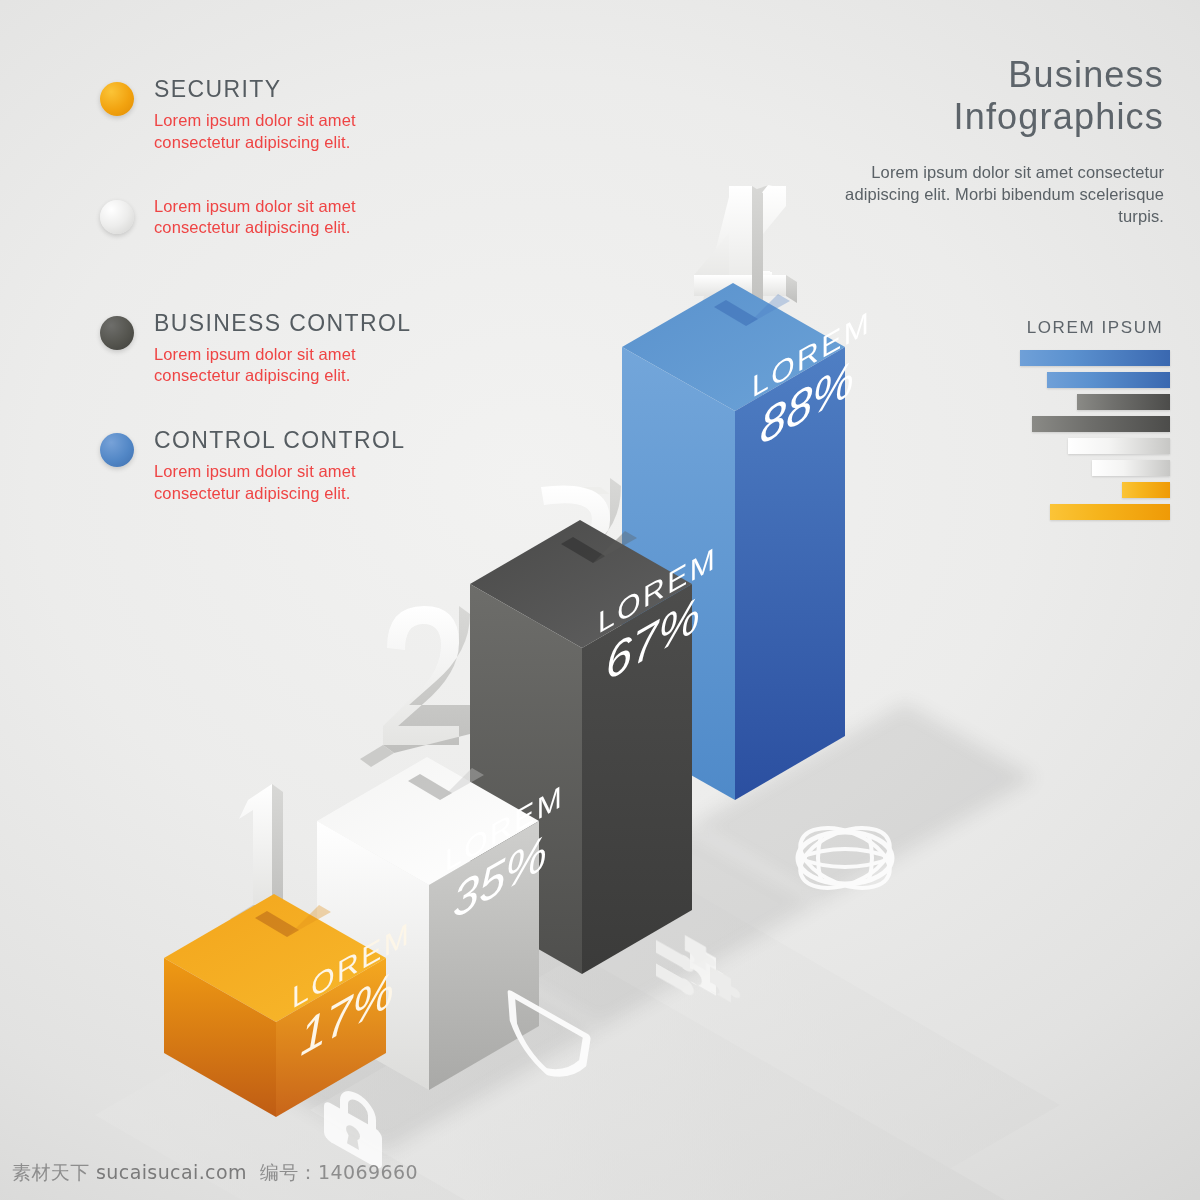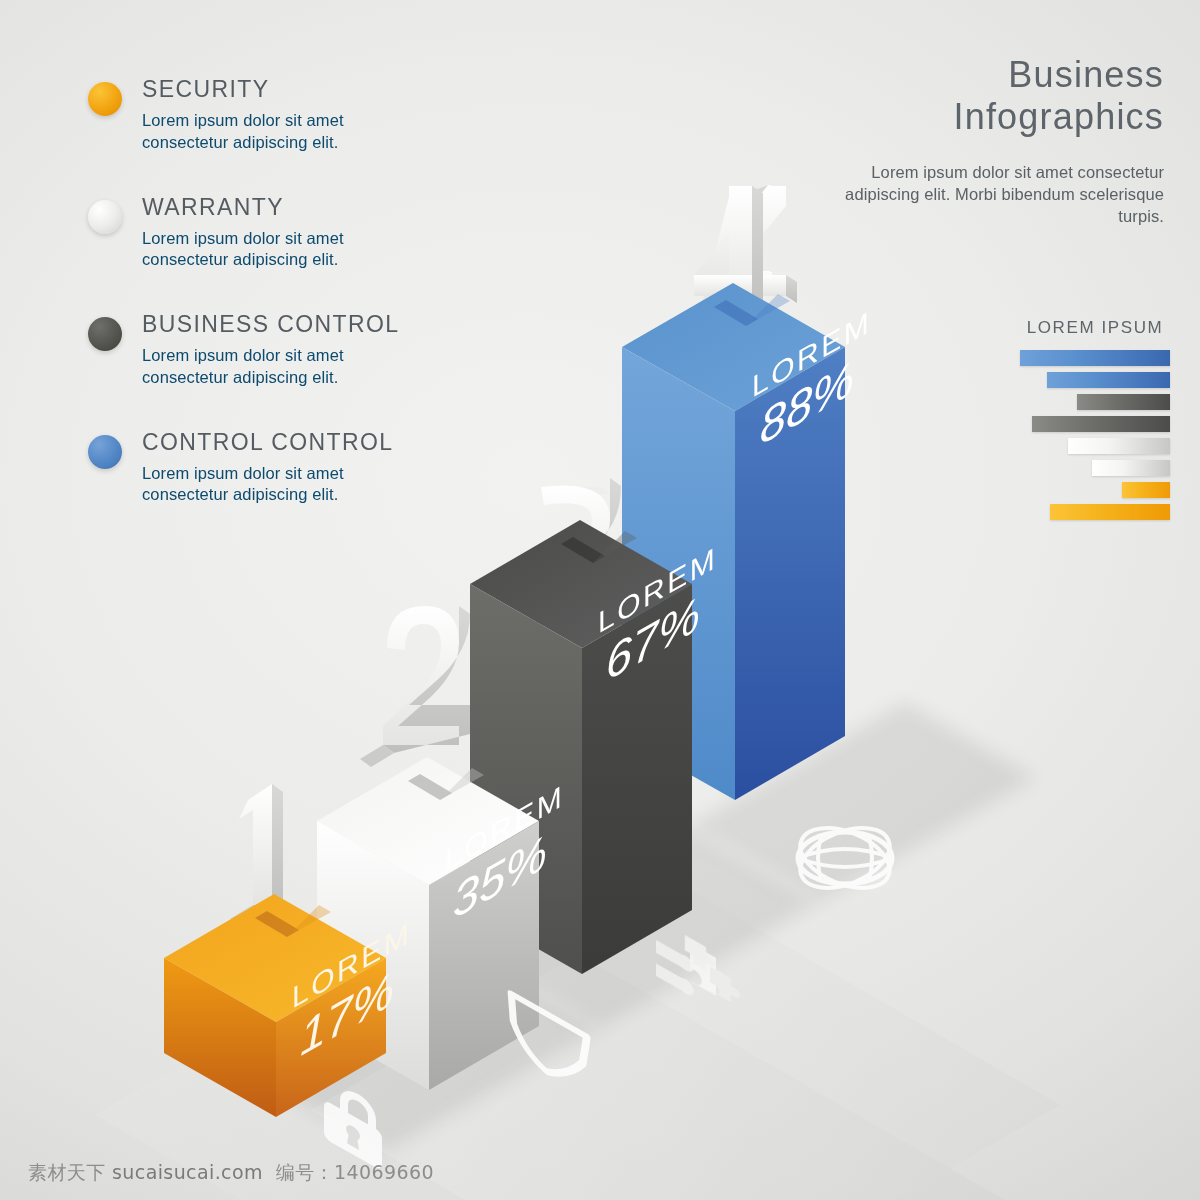--- a/index.html
+++ b/index.html
@@ -6,33 +6,33 @@
   body{
     width:1200px;height:1200px;overflow:hidden;
     font-family:"Liberation Sans", sans-serif;
     background:
       radial-gradient(ellipse 1100px 900px at 44% 40%, #f2f2f1 0%, #ececeb 45%, #e2e2e1 78%, #d7d7d6 100%);
     position:relative;
   }
   .stage{position:absolute;inset:0;}
 
   
-  #legend{position:absolute;left:88px;top:78px;width:330px;}
+  #legend{position:absolute;left:100px;top:78px;width:330px;}
   .leg-item{position:relative;margin-bottom:42px;min-height:74px;}
   .leg-dot{
     position:absolute;left:0;top:4px;width:34px;height:34px;border-radius:50%;
     box-shadow:0 2px 5px rgba(0,0,0,.16);
   }
   .leg-body{margin-left:54px;}
   .leg-title{
     font-size:23px;letter-spacing:1.4px;color:#555c61;font-weight:400;
     line-height:1;margin-bottom:9px;white-space:nowrap;
   }
   .leg-desc{
-    font-size:16.5px;line-height:1.32;color:#0c4a6e;letter-spacing:.1px;
+    font-size:16.5px;line-height:1.32;color:#ef4444;letter-spacing:.1px;
   }
 
   
   #titleblock{position:absolute;right:36px;top:54px;width:330px;text-align:right;}
   .title-l1,.title-l2{
     font-size:36px;color:#5d646a;letter-spacing:1.2px;line-height:1.18;font-weight:400;
   }
   #title-sub{
     margin-top:22px;font-size:16.5px;line-height:1.34;color:#5a6166;letter-spacing:.1px;
   }
@@ -45,21 +45,21 @@
   }
   .bw-row{height:16px;margin-bottom:6px;display:flex;justify-content:flex-end;}
   .bw-bar{height:100%;box-shadow:0 1px 2px rgba(0,0,0,.13);}
 
   
   #scene{position:absolute;left:0;top:0;width:1200px;height:1200px;}
   #scene svg{display:block;}
 
   
   #watermark{
-    position:absolute;left:28px;bottom:14px;
+    position:absolute;left:12px;bottom:14px;
     font-size:19px;color:#8d8d8d;letter-spacing:.4px;white-space:nowrap;
     font-family:"DejaVu Sans", sans-serif;
   }
   #wm-site{color:#7a7a7a;}
 </style>
 </head>
 <body>
 
 <div class="stage">
 
@@ -69,21 +69,20 @@
       <span class="leg-dot" style="background:radial-gradient(circle at 33% 28%, #fbc437 0%, #f2a310 55%, #e08c05 100%);"></span>
       <div class="leg-body">
         <div class="leg-title">SECURITY</div>
         <div class="leg-desc">Lorem ipsum dolor sit amet consectetur adipiscing elit.</div>
       </div>
     </div>
 
     <div class="leg-item">
       <span class="leg-dot" style="background:radial-gradient(circle at 33% 28%, #ffffff 0%, #ededec 50%, #d2d2d0 100%);"></span>
       <div class="leg-body">
-        <div class="leg-title">WARRANTY</div>
         <div class="leg-desc">Lorem ipsum dolor sit amet consectetur adipiscing elit.</div>
       </div>
     </div>
 
     <div class="leg-item">
       <span class="leg-dot" style="background:radial-gradient(circle at 33% 28%, #6e6e6b 0%, #55554f 55%, #3f3f3b 100%);"></span>
       <div class="leg-body">
         <div class="leg-title">BUSINESS CONTROL</div>
         <div class="leg-desc">Lorem ipsum dolor sit amet consectetur adipiscing elit.</div>
       </div>

